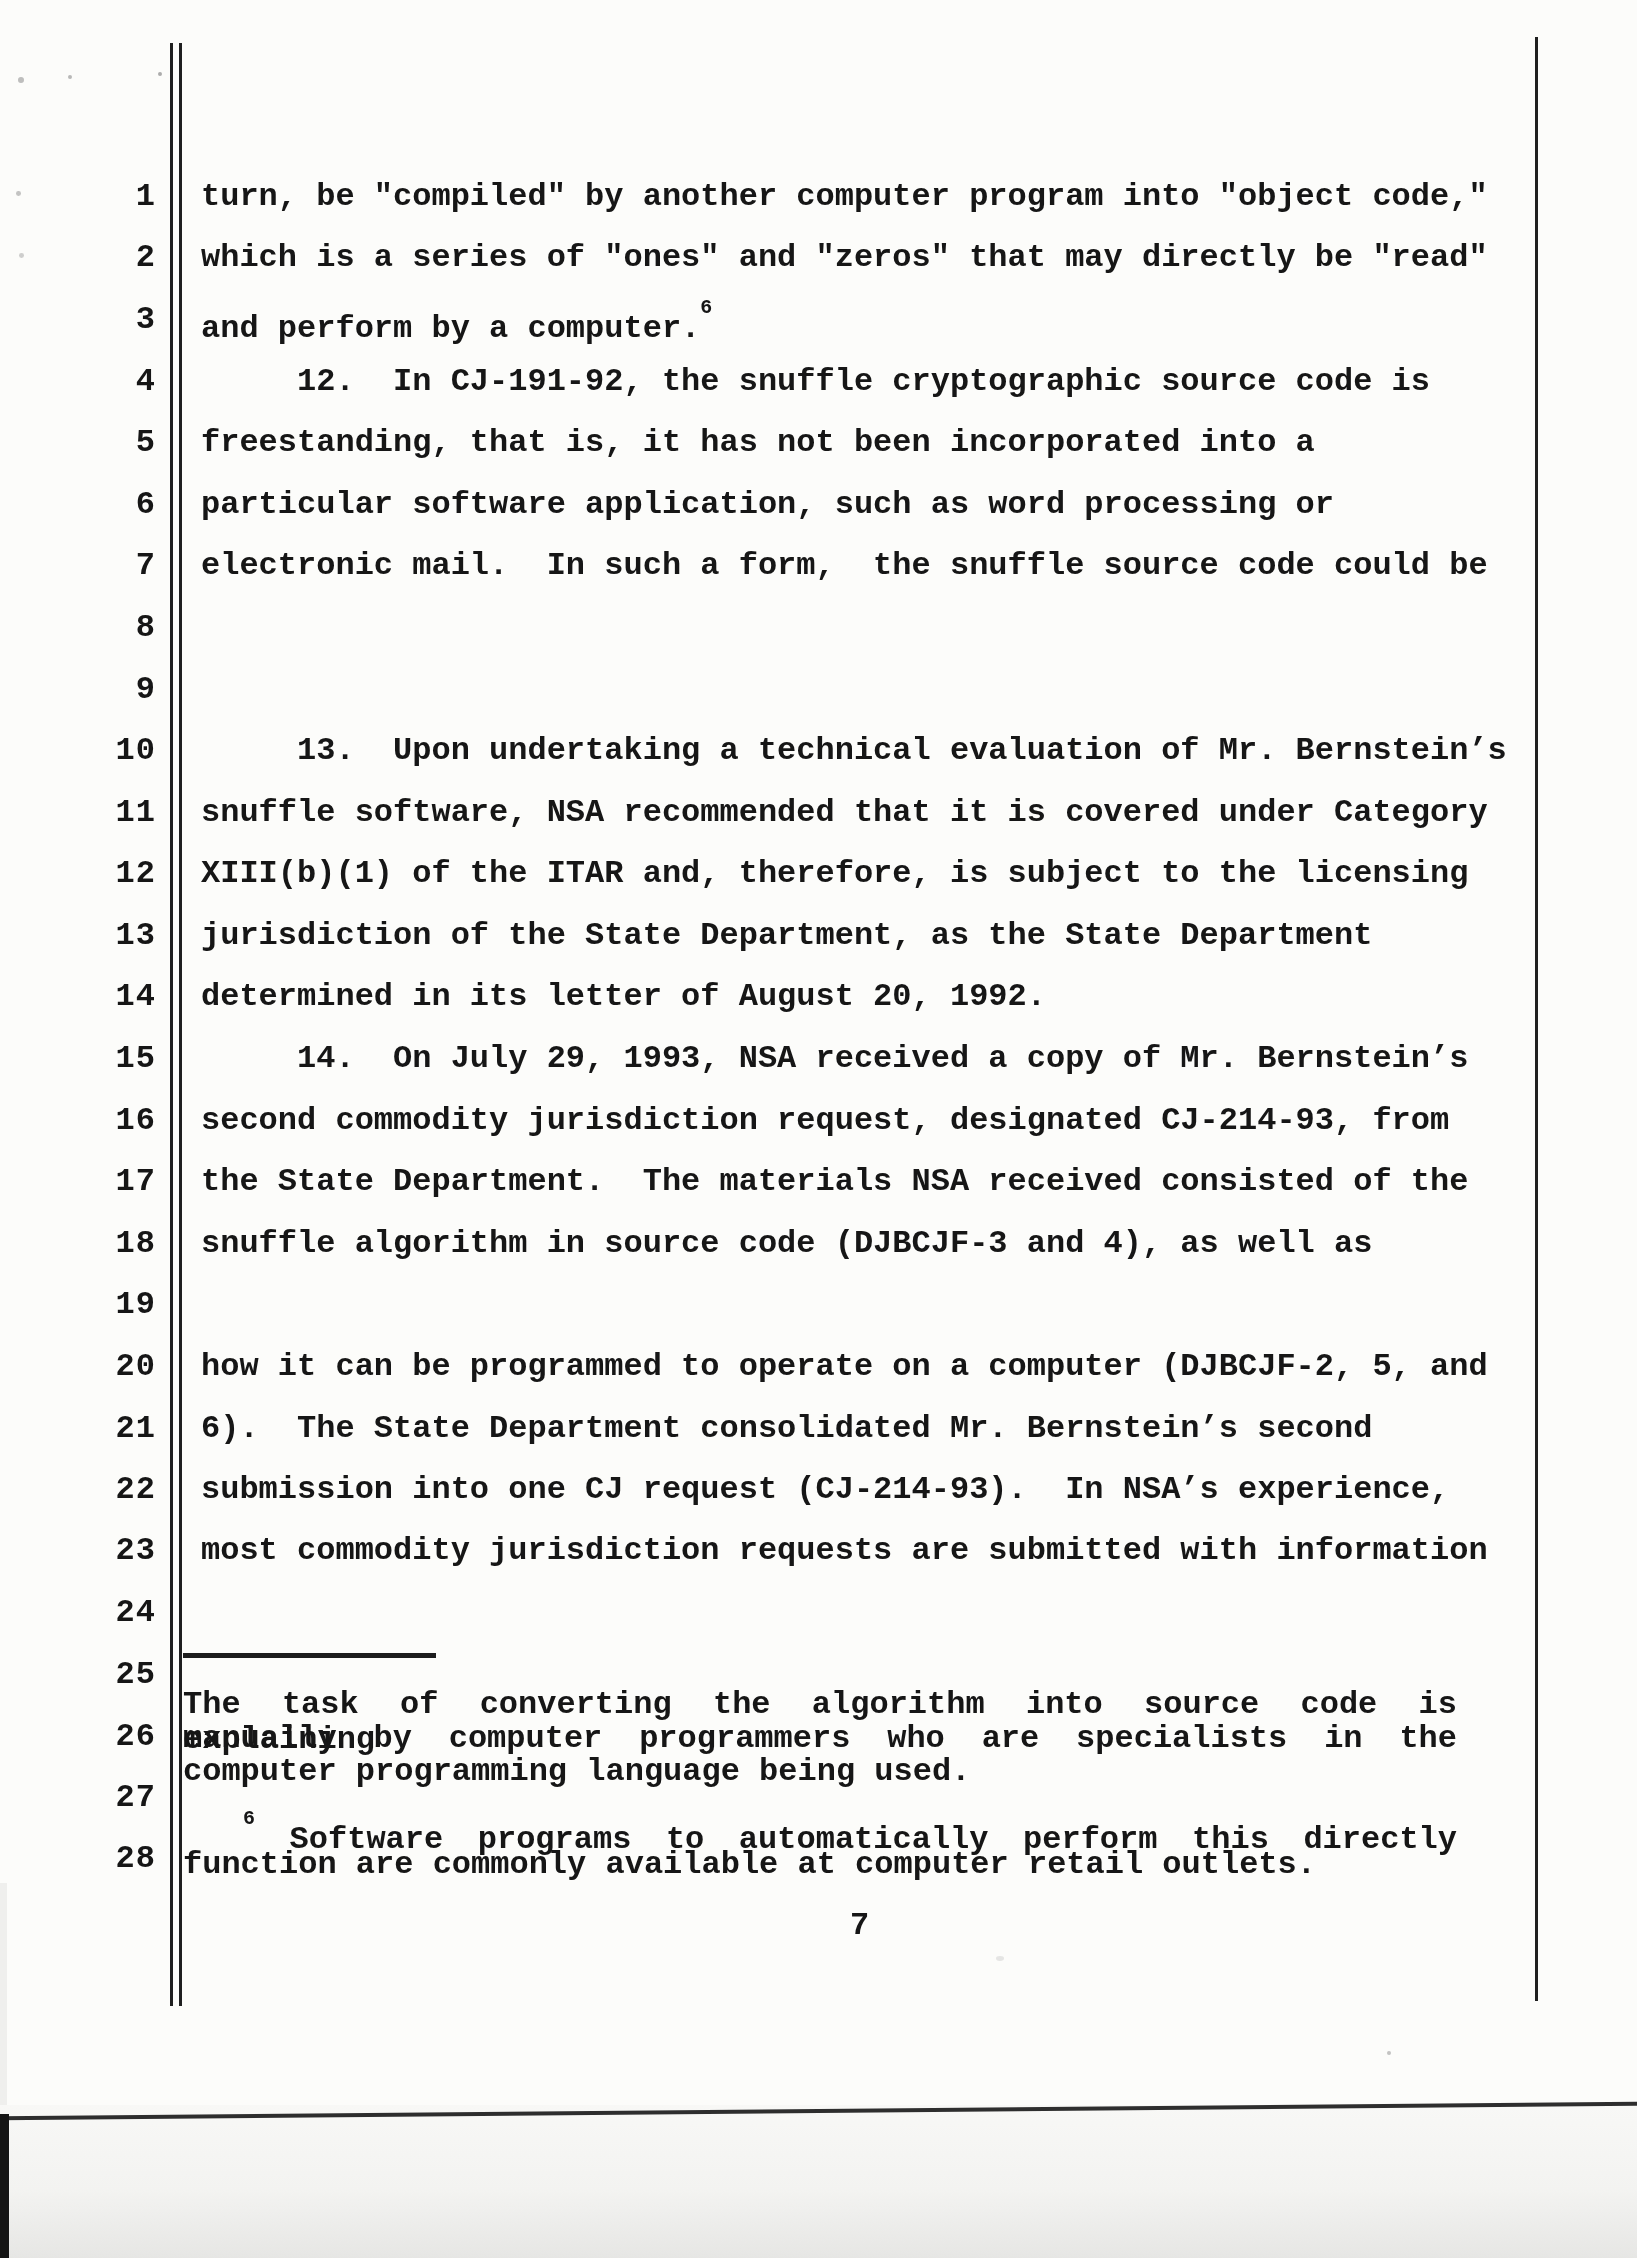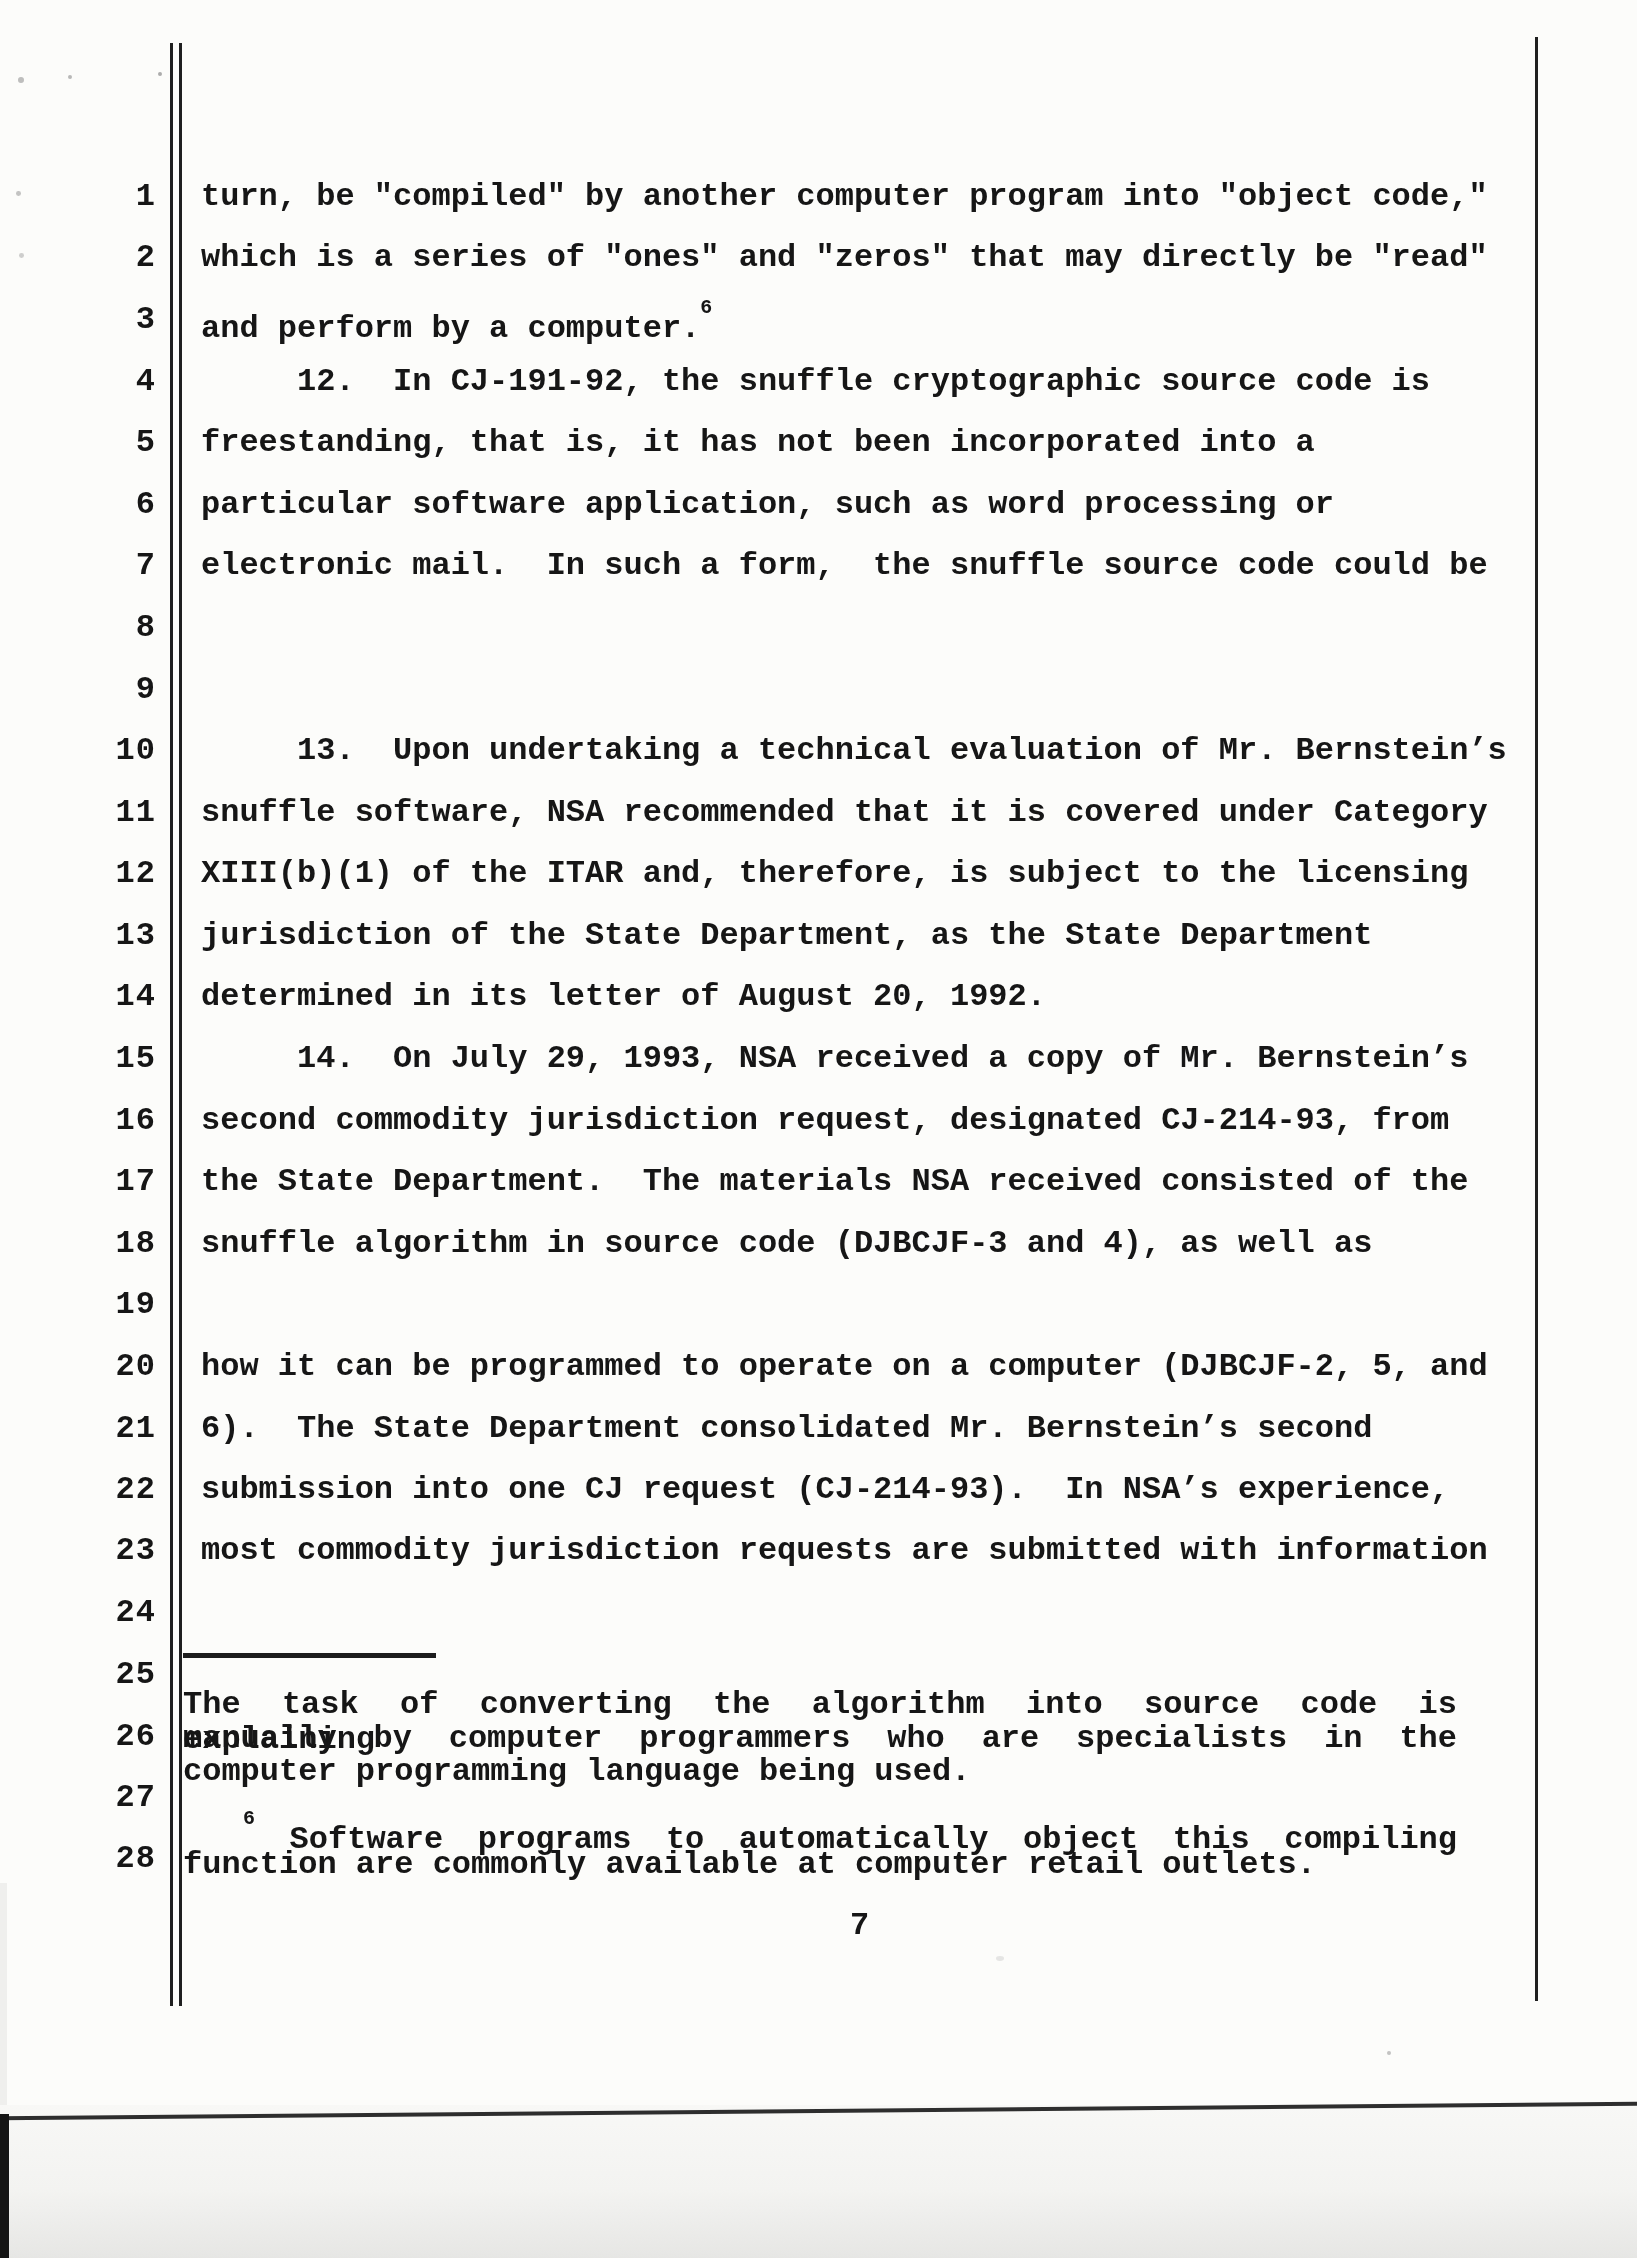--- a/index.html
+++ b/index.html
@@ -156,21 +156,21 @@
     </div>
   <div class="row" style="top:1839px">
       <span class="num">28</span>
       <span class="txt"></span>
     </div>
 
   <div class="fnsep"></div>
   <div class="fnote fjust" style="top:1687px">The task of converting the algorithm into source code is explaining</div>
   <div class="fnote fjust" style="top:1721px">manually by computer programmers who are specialists in the</div>
   <div class="fnote" style="top:1754px">computer programming language being used.</div>
-  <div class="fnote fjust" style="top:1813px"><sup class="fnref f6sup">6</sup><span> Software programs to automatically object this compiling</span></div>
+  <div class="fnote fjust" style="top:1813px"><sup class="fnref f6sup">6</sup><span> Software programs to automatically perform this directly</span></div>
   <div class="fnote" style="top:1847px">function are commonly available at computer retail outlets.</div>
 
   <div class="pagenum">7</div>
 
   <div class="speck" style="left:18.3px;top:77px;width:5.8px;height:5.8px;opacity:.55"></div>
   <div class="speck" style="left:68px;top:75px;width:3.9px;height:3.9px;opacity:.6"></div>
   <div class="speck" style="left:158px;top:72px;width:3.9px;height:3.9px;opacity:.7"></div>
   <div class="speck" style="left:16.4px;top:191px;width:4.8px;height:4.8px;opacity:.5"></div>
   <div class="speck" style="left:19.3px;top:253px;width:4.8px;height:4.8px;opacity:.4"></div>
   <div class="speck" style="left:1387px;top:2051px;width:3.9px;height:3.9px;opacity:.5"></div>

